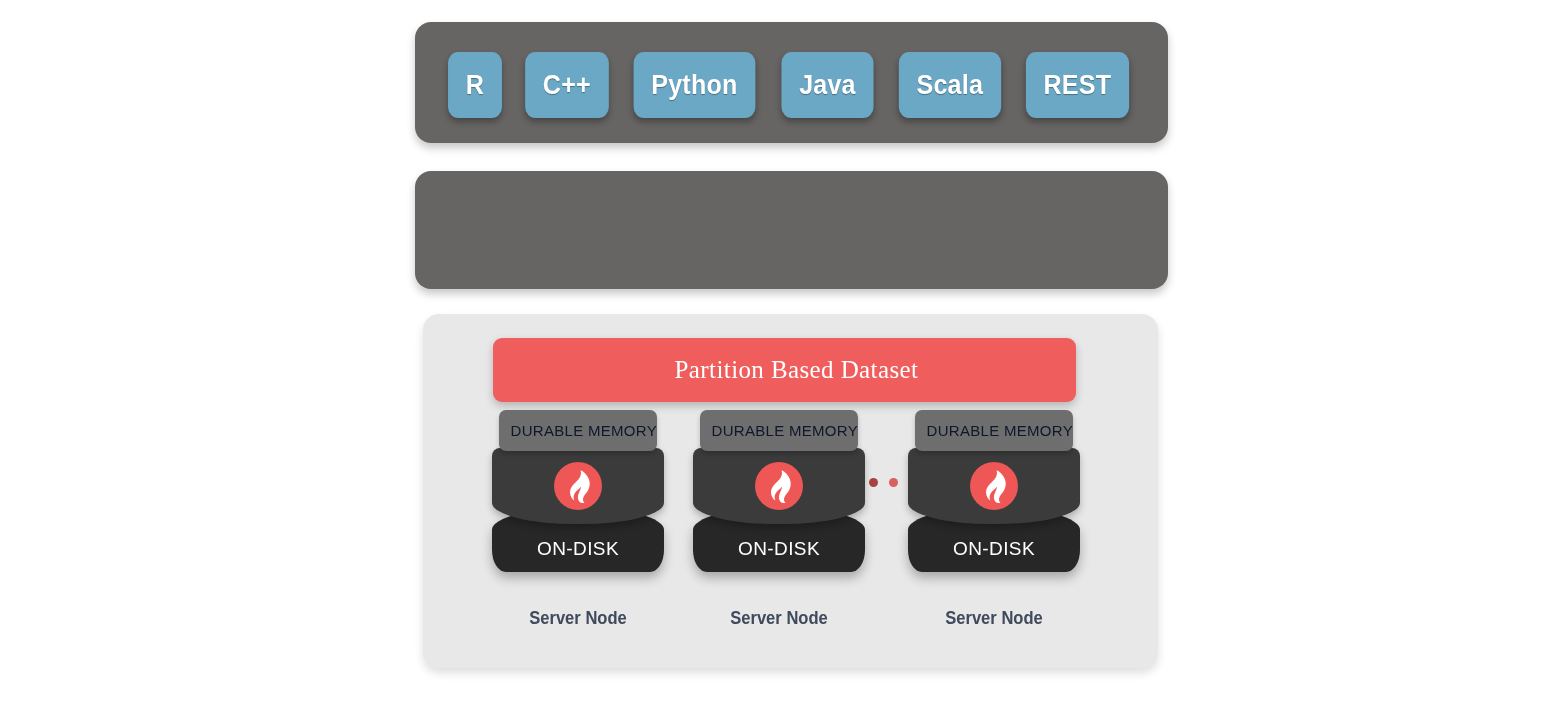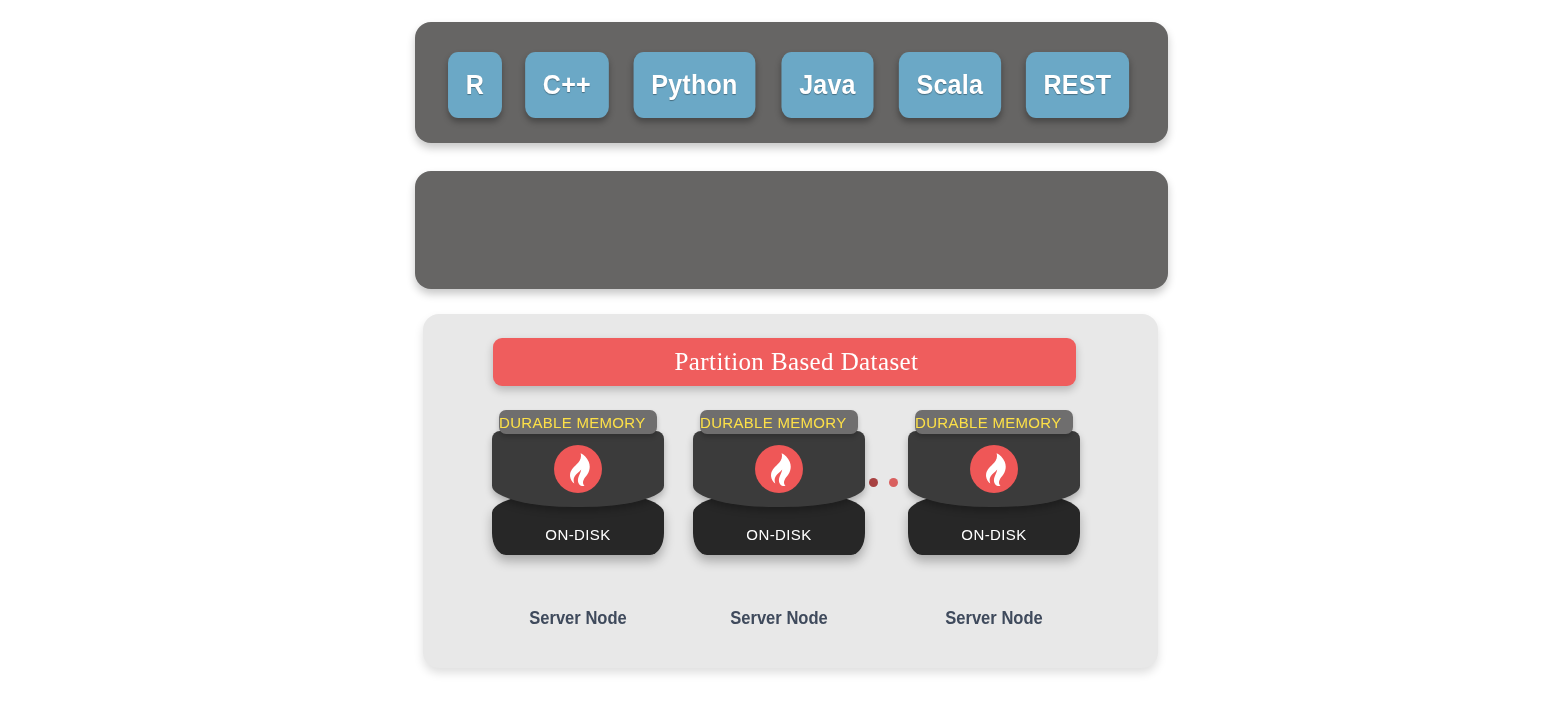--- a/index.html
+++ b/index.html
@@ -114,27 +114,27 @@
   
   .node {
     position: absolute;
     width: 172px;
   }
 
   .node-mem {
     position: relative;
     margin: 0 auto;
     width: 158px;
-    height: 24px;
+    height: 41px;
     background: #6f6e6e;
     border-radius: 7px;
     display: flex;
     align-items: center;
-    justify-content: flex-start;
-    color: #fde047;
+    justify-content: flex-end;
+    color: #0f172a;
     font-size: 15px;
     letter-spacing: 0.3px;
     box-shadow: 0 3px 5px rgba(0,0,0,0.20);
     z-index: 3;
   }
 
   .node-mid {
     position: relative;
     margin: -3px auto 0 auto;
     width: 172px;
@@ -166,21 +166,21 @@
     width: 172px;
     height: 64px;
     background: #272727;
     border-radius: 48% 48% 14px 14px / 34% 34% 22px 22px;
     display: flex;
     align-items: flex-end;
     justify-content: center;
     padding-bottom: 12px;
     box-sizing: border-box;
     color: #ffffff;
-    font-size: 15px;
+    font-size: 19px;
     letter-spacing: 0.4px;
     box-shadow: 0 6px 11px rgba(0,0,0,0.28);
     z-index: 1;
   }
 
   .node-label {
     position: absolute;
     width: 100%;
     text-align: center;
     top: 198px;
@@ -235,21 +235,21 @@
     <div class="chip chip-lang">
       <span>REST</span>
     </div>
   </div>
 
   <div class="panel panel-dark" style="left:415px; top:171px; width:753px; height:118px;"></div>
 
 
   <div class="panel panel-light" style="left:423px; top:314px; width:735px; height:354px;"></div>
 
-  <div class="banner" style="left:493px; top:338px; width:583px; height:48px;padding-left:24px;">
+  <div class="banner" style="left:493px; top:338px; width:583px; height:64px;padding-left:24px;">
     <span>Partition Based Dataset</span>
   </div>
 
   <div class="node" style="left:492px; top:410px;">
     <div class="node-mem">
       <span>DURABLE MEMORY</span>
     </div>
     <div class="node-mid">
       <div class="node-logo">
         <svg width="30" height="34" viewBox="0 0 30 34" aria-hidden="true">

